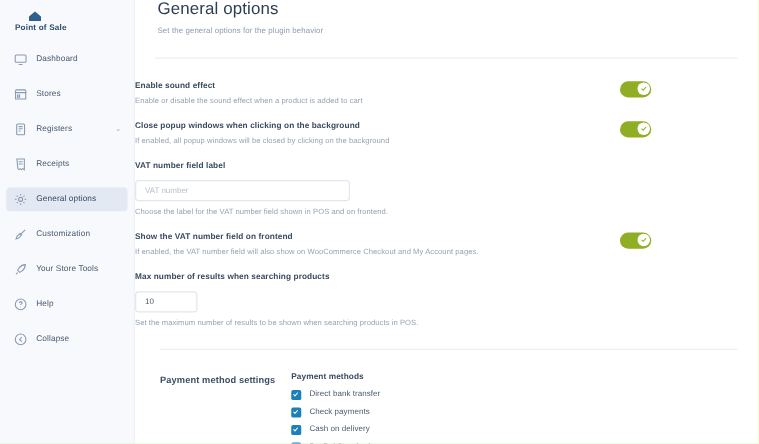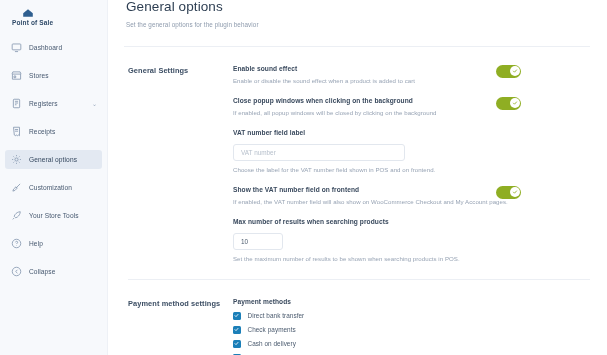--- a/index.html
+++ b/index.html
@@ -353,21 +353,20 @@
 
   <main id="main">
 
     <div class="page-header">
       <h1 class="page-title">General options</h1>
       <div class="page-sub">Set the general options for the plugin behavior</div>
     </div>
     <div class="hdr-divider"></div>
 
     <section class="section">
-      <div class="section-title">General Settings</div>
       <div class="section-body">
 
         <div class="field">
           <div class="field-label">Enable sound effect</div>
           <div class="field-help">Enable or disable the sound effect when a product is added to cart</div>
           <div class="toggle">
             <span class="knob">
               <svg width="6" height="6" viewBox="0 0 10 10" fill="none" stroke="#8fae23" stroke-width="1.4" stroke-linecap="round" stroke-linejoin="round">
                 <path d="M2.4 5.2 4.2 7 7.6 3.2"></path>
               </svg>

